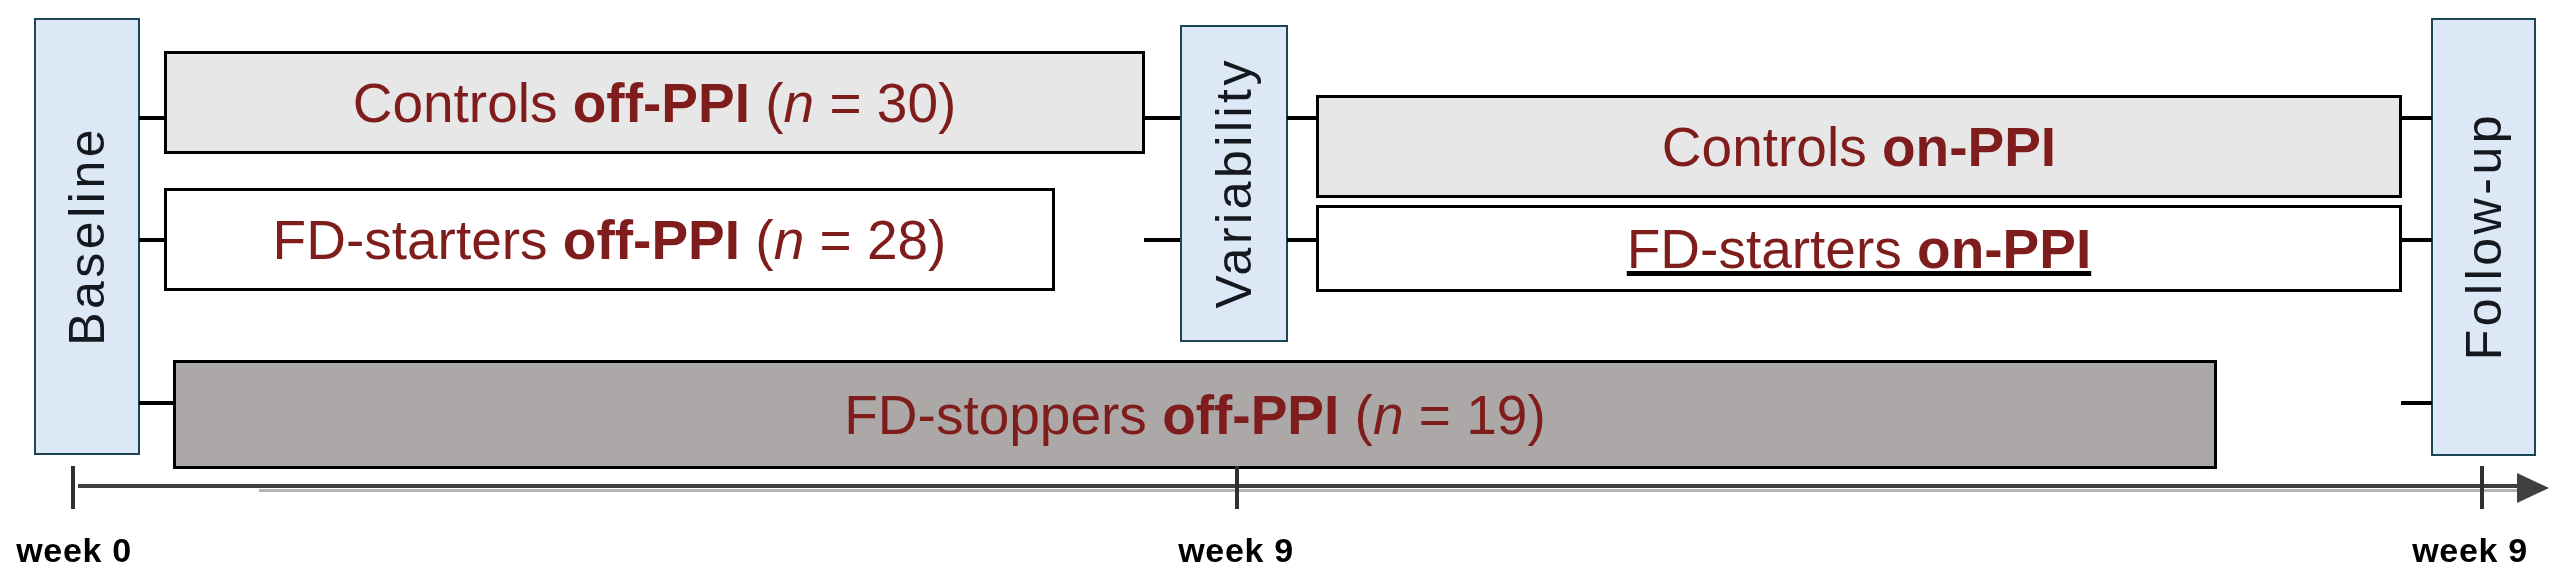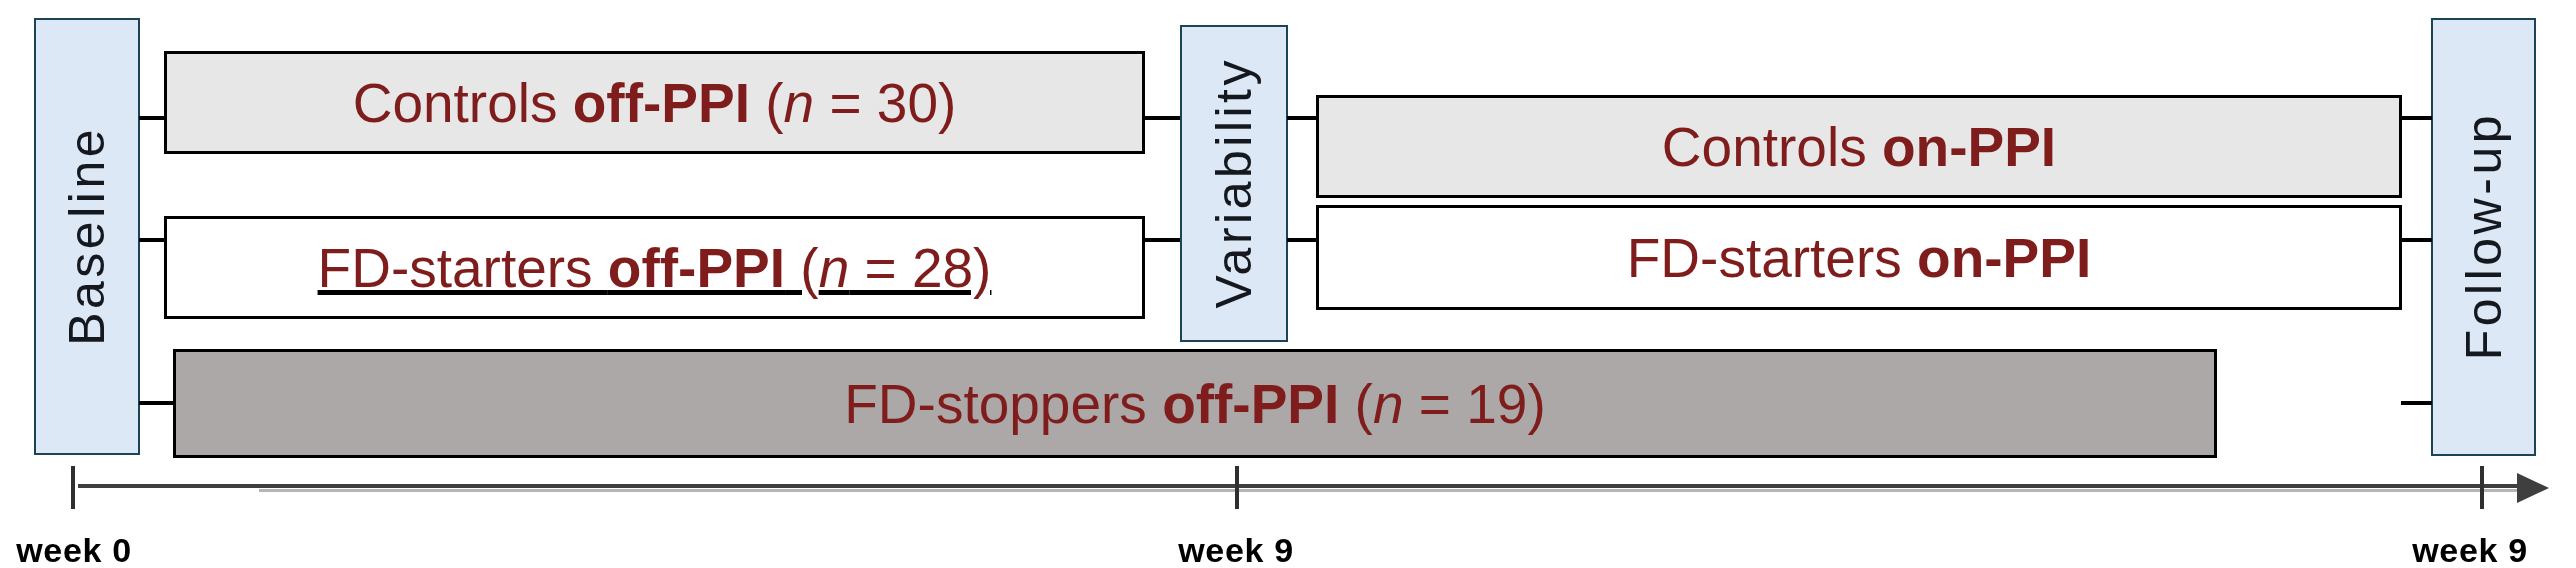--- a/index.html
+++ b/index.html
@@ -106,33 +106,33 @@
   </div>
 
   <div class="phase-box" style="left:2431px; top:17.5px; width:105px; height:438px;">
     <span class="phase-label">Follow-up</span>
   </div>
 
   <div class="arm-box fill-lightgray" style="left:164px; top:51px; width:981px; height:103px;">
     <span class="arm-label"><span>Controls </span><b>off-PPI</b><span> (</span><i>n</i><span> = 30)</span></span>
   </div>
 
-  <div class="arm-box fill-white" style="left:164px; top:216px; width:981px; height:103px;text-decoration:underline;">
+  <div class="arm-box fill-white" style="left:164px; top:188px; width:891px; height:103px;">
     <span class="arm-label"><span>FD-starters </span><b>off-PPI</b><span> (</span><i>n</i><span> = 28)</span></span>
   </div>
 
   <div class="arm-box fill-lightgray" style="left:1316px; top:51px; width:1086px; height:103px;margin-top:44px;">
     <span class="arm-label"><span>Controls </span><b>on-PPI</b><span></span><i></i><span></span></span>
   </div>
 
-  <div class="arm-box fill-white" style="left:1316px; top:205px; width:1086px; height:105px;">
+  <div class="arm-box fill-white" style="left:1316px; top:205px; width:1086px; height:87px;text-decoration:underline;">
     <span class="arm-label"><span>FD-starters </span><b>on-PPI</b><span></span><i></i><span></span></span>
   </div>
 
-  <div class="arm-box fill-darkgray" style="left:173px; top:349px; width:2044px; height:109px;">
+  <div class="arm-box fill-darkgray" style="left:173px; top:360px; width:2044px; height:109px;">
     <span class="arm-label"><span>FD-stoppers </span><b>off-PPI</b><span> (</span><i>n</i><span> = 19)</span></span>
   </div>
 
   <div class="stub" style="left:139px; top:116px; width:26px;"></div>
   <div class="stub" style="left:139px; top:238px; width:26px;"></div>
   <div class="stub" style="left:139px; top:401px; width:35px;"></div>
 
   <div class="stub" style="left:1144px; top:116px; width:36px;"></div>
   <div class="stub" style="left:1144px; top:238px; width:36px;"></div>
   <div class="stub" style="left:1287px; top:116px; width:29px;"></div>

